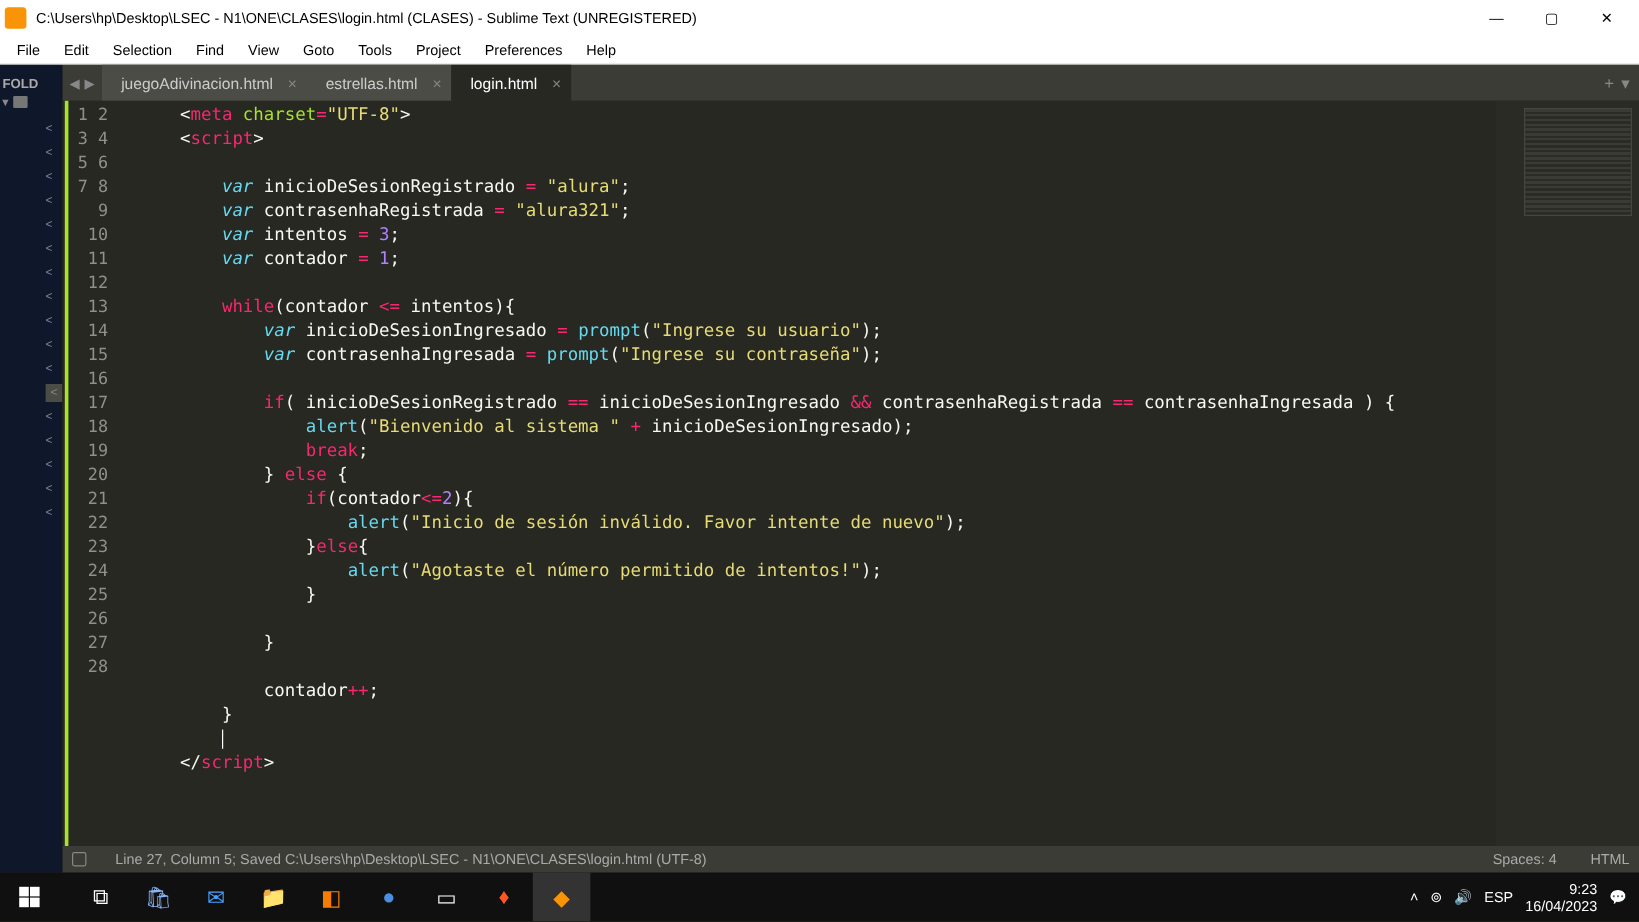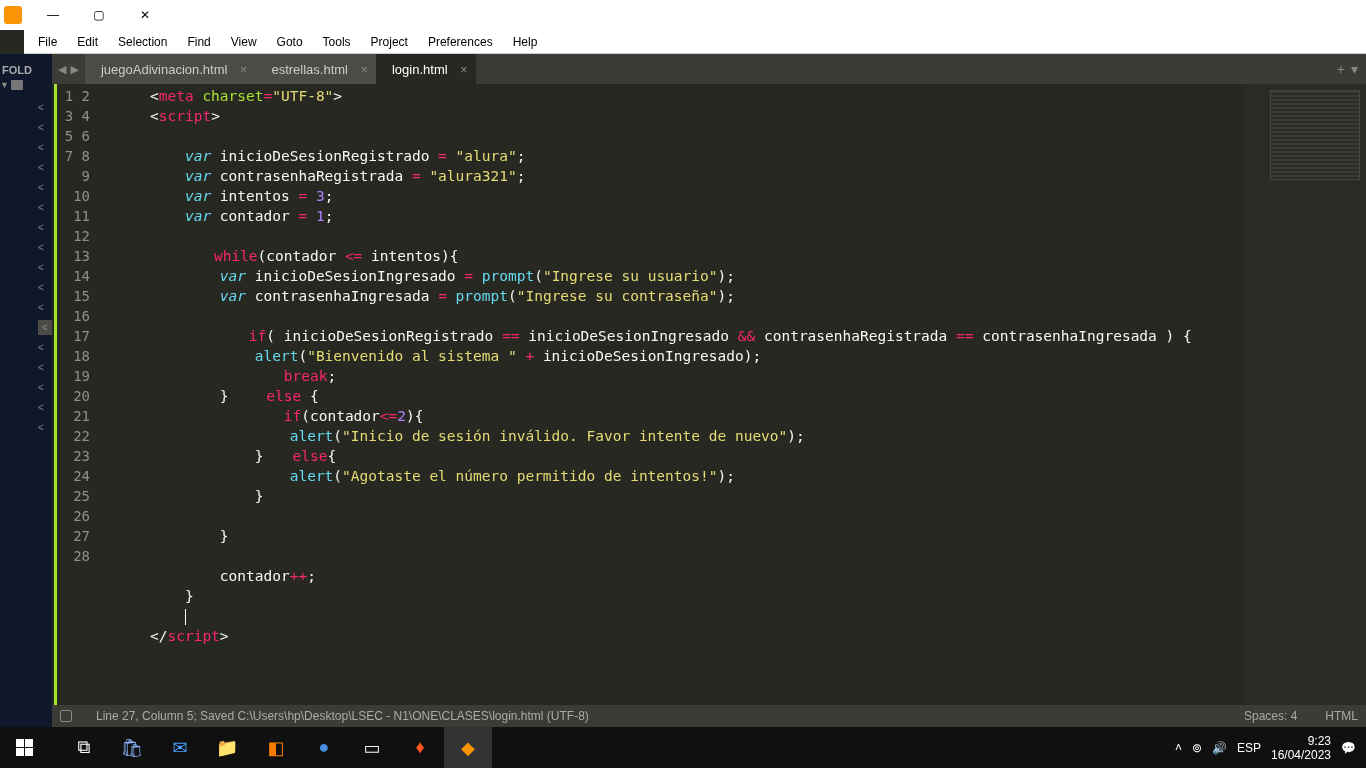--- a/index.html
+++ b/index.html
@@ -2,21 +2,21 @@
 <html><head>
 <meta charset="utf-8">
 <style>
 * { margin: 0; padding: 0; box-sizing: border-box; }
 body { font-family: "Segoe UI", Arial, sans-serif; font-size: 12px; background: #272822; width: 1366px; height: 768px; overflow: hidden; position: relative; }
 .titlebar { height: 30px; background: #fff; display: flex; align-items: center; padding: 0 4px; }
 .titlebar-icon { width: 18px; height: 18px; background: #f89406; border-radius: 3px; margin-right: 8px; }
 .titlebar-text { flex: 1; font-size: 12px; color: #000; }
 .titlebar-controls { display: flex; gap: 0; }
 .titlebar-btn { width: 46px; height: 30px; display: flex; align-items: center; justify-content: center; color: #000; font-size: 12px; }
-.menubar { height: 24px; background: #fff; display: flex; align-items: center; padding: 0 4px; border-bottom: 1px solid #ccc; margin-left: 24px; }
+.menubar { height: 24px; background: #fff; display: flex; align-items: center; padding: 0 4px; border-bottom: 1px solid #ccc; }
 .menubar-item { padding: 2px 10px; color: #000; font-size: 12px; }
 .app-body { display: flex; height: 673px; }
 .sidebar { width: 52px; background: #0f172a; color: #888; padding-top: 6px; position: relative; }
 .sidebar-header { height: 20px; font-size: 11px; color: #aaa; padding-left: 2px; font-weight: bold; display:flex;align-items:center; }
 .sidebar-fold { display:flex; align-items:center; gap:2px; font-size:9px; }
 .sidebar-fold .foldicon { width:12px;height:10px; background:#777; border-radius:1px; }
 .gutter-marks { position:absolute; top: 46px; left: 38px; display:flex; flex-direction:column; gap:5px; }
 .gutter-marks span { font-size:10px; color:#888; line-height:15px; }
 .tabs-row { height: 30px; background: #3b3c35; display: flex; align-items: center; }
 .tab-nav { display: flex; align-items:center; padding: 0 6px; gap:4px; }
@@ -47,32 +47,33 @@
 .taskbar-icons { display: flex; align-items:center; gap: 0; margin-left: 12px; }
 .taskbar-icon { width: 48px; height: 41px; display:flex; align-items:center; justify-content:center; font-size:18px; }
 .tray { margin-left: auto; display: flex; align-items: center; gap: 10px; padding-right: 10px; font-size: 12px; }
 .tray-clock { text-align: right; line-height: 14px; font-size:12px; }
 
 .pun { color:#f8f8f2; }
 .tag { color:#f92672; }
 .attr { color:#a6e22e; }
 .str { color:#e6db74; }
 .kw { color:#66d9ef; font-style: italic; }
-.kw2 { color:#f92672;margin-left:29px; }
+.kw2 { color:#f92672; }
 .num { color:#ae81ff; }
 .op { color:#f92672; }
 .fn { color:#66d9ef; }
 .id { color:#f8f8f2; }
 .cursor { border-left:1px solid #fff; display:inline-block; height:16px; vertical-align:middle; }
 </style>
 </head>
 <body>
 
 <div class="titlebar">
   <div class="titlebar-icon"></div>
+  <div class="titlebar-text">C:\Users\hp\Desktop\LSEC - N1\ONE\CLASES\login.html (CLASES) - Sublime Text (UNREGISTERED)</div>
   <div class="titlebar-controls">
     <div class="titlebar-btn">—</div>
     <div class="titlebar-btn">▢</div>
     <div class="titlebar-btn">✕</div>
   </div>
 </div>
 
 <div class="menubar">
   <div class="menubar-item">File</div>
   <div class="menubar-item">Edit</div>

